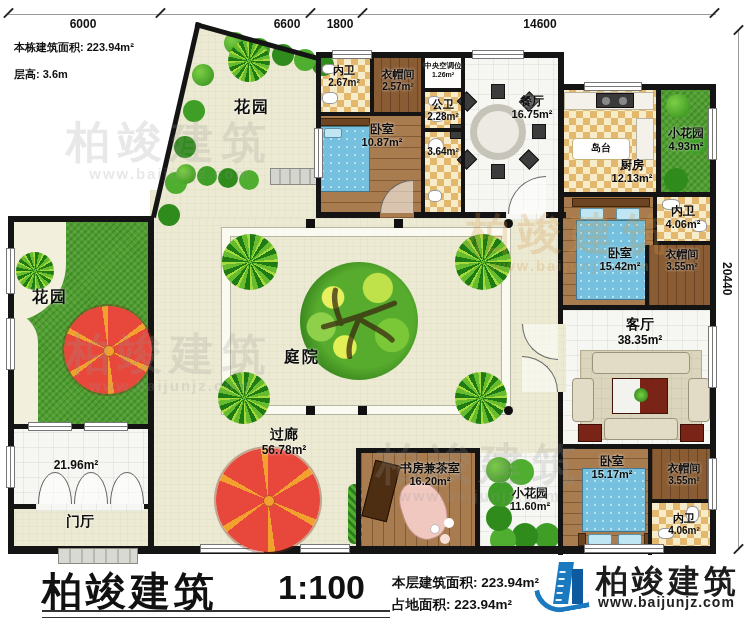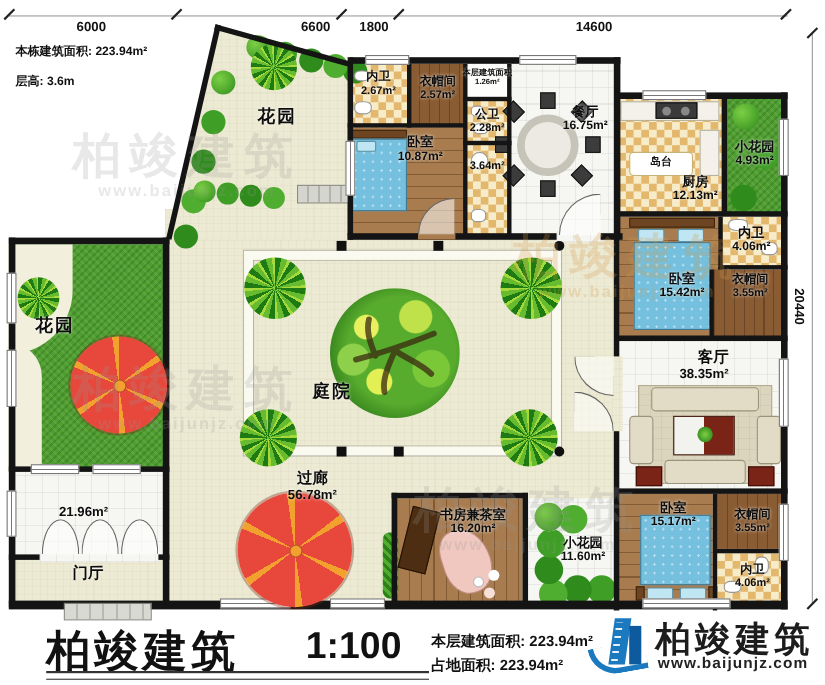--- a/index.html
+++ b/index.html
@@ -328,21 +328,21 @@
     </div>
   <div class="tag sm" style="left:344px;top:64px;">
       <span class="rl">内卫</span>
       <span class="ra">2.67m²</span>
     </div>
   <div class="tag sm" style="left:398px;top:68px;">
       <span class="rl">衣帽间</span>
       <span class="ra">2.57m²</span>
     </div>
   <div class="tag xs" style="left:443px;top:62px;">
-      <span class="rl">本层建筑面积</span>
+      <span class="rl">中央空调位</span>
       <span class="ra">1.26m²</span>
     </div>
   <div class="tag" style="left:382px;top:122px;">
       <span class="rl">卧室</span>
       <span class="ra">10.87m²</span>
     </div>
   <div class="tag sm" style="left:443px;top:98px;">
       <span class="rl">公卫</span>
       <span class="ra">2.28m²</span>
     </div>
@@ -366,21 +366,21 @@
       <span class="ra">4.06m²</span>
     </div>
   <div class="tag" style="left:620px;top:246px;">
       <span class="rl">卧室</span>
       <span class="ra">15.42m²</span>
     </div>
   <div class="tag sm" style="left:682px;top:248px;">
       <span class="rl">衣帽间</span>
       <span class="ra">3.55m²</span>
     </div>
-  <div class="tag md" style="left:640px;top:316px;text-align:right;">
+  <div class="tag md" style="left:640px;top:316px;">
       <span class="rl">客厅</span>
       <span class="ra">38.35m²</span>
     </div>
   <div class="tag" style="left:612px;top:454px;">
       <span class="rl">卧室</span>
       <span class="ra">15.17m²</span>
     </div>
   <div class="tag sm" style="left:684px;top:462px;">
       <span class="rl">衣帽间</span>
       <span class="ra">3.55m²</span>

